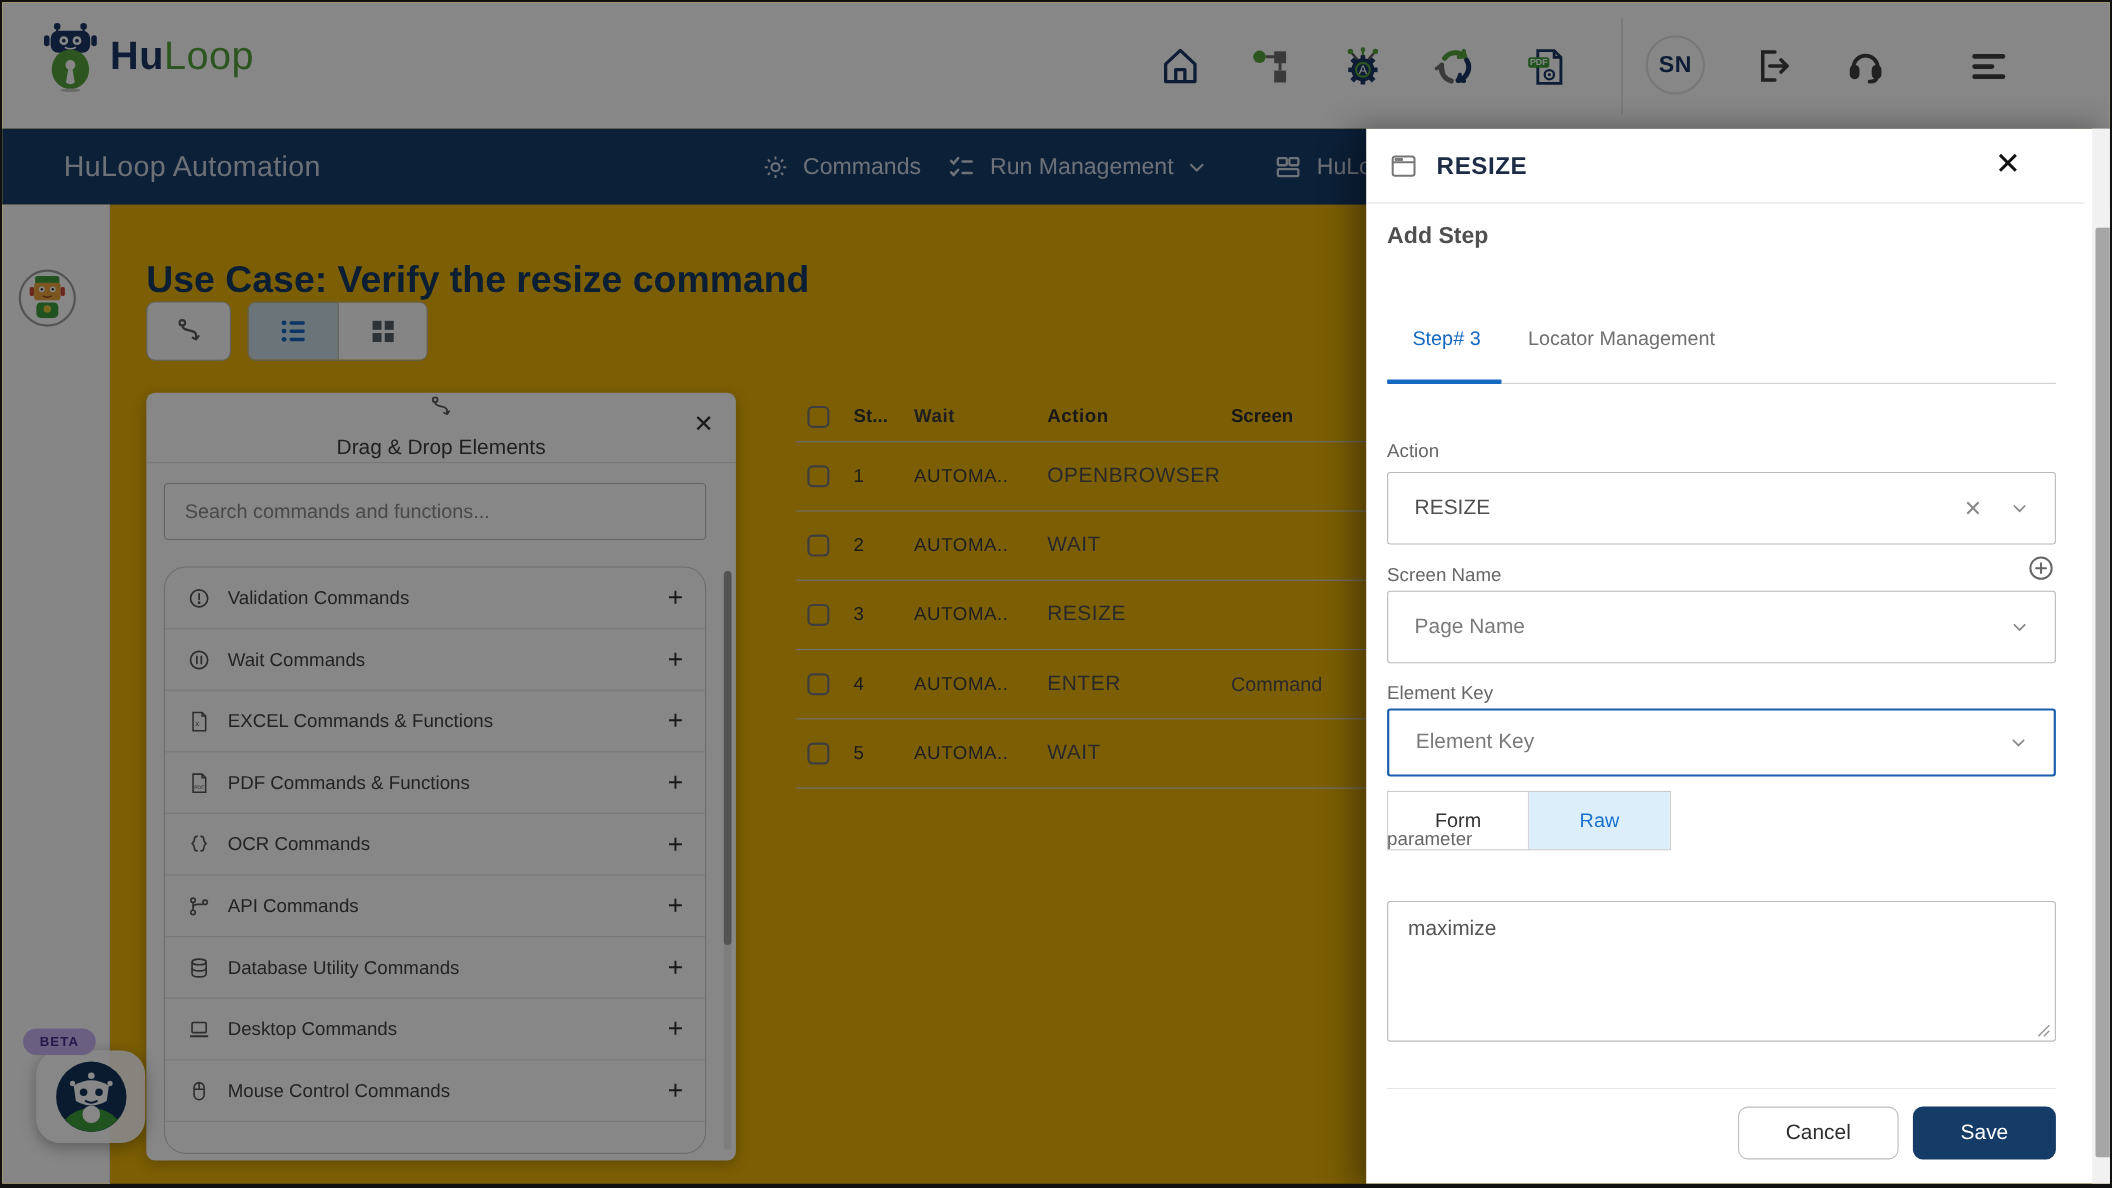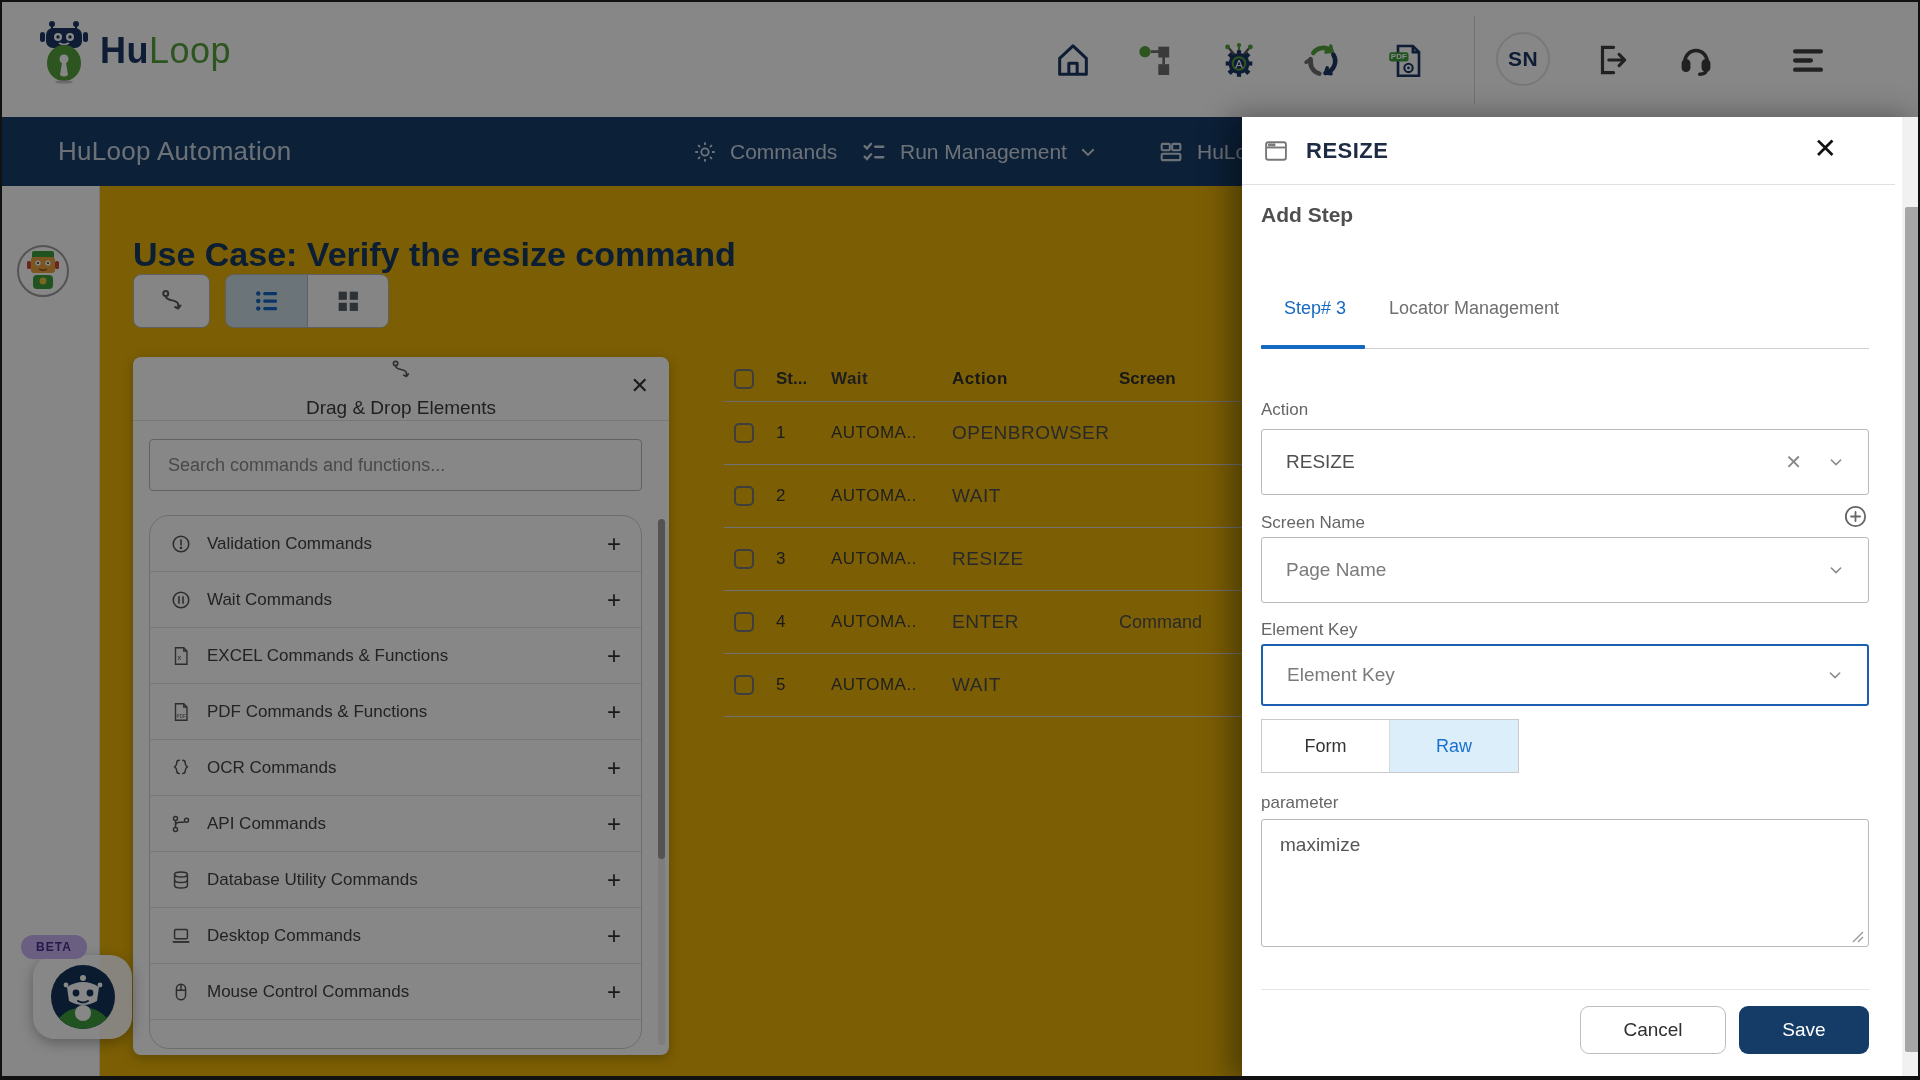--- a/index.html
+++ b/index.html
@@ -540,21 +540,21 @@
       <svg class="chev" viewBox="0 0 24 24" fill="none" stroke="#8a8a8a" stroke-width="2.4" stroke-linecap="round">
           <path d="M5 9 l7 7 l7 -7"></path>
         </svg>
     </div>
 
     <div class="toggle">
       <div class="opt opt-form">Form</div>
       <div class="opt opt-raw">Raw</div>
     </div>
 
-    <div class="field-label" style="top:676px;text-align:center;">parameter</div>
+    <div class="field-label" style="top:636px;text-align:center;">parameter</div>
     <textarea class="param-area" style="">maximize</textarea>
     <svg class="resize-grip" viewBox="0 0 14 14">
       <path d="M3 13 L13 3 M8 13 L13 8" stroke="#999" stroke-width="1.4"></path>
     </svg>
 
     <div class="footer-divider"></div>
     <button class="btn btn-cancel">Cancel</button>
     <button class="btn btn-save">Save</button>
 
     <div class="drawer-scrolltrack">

